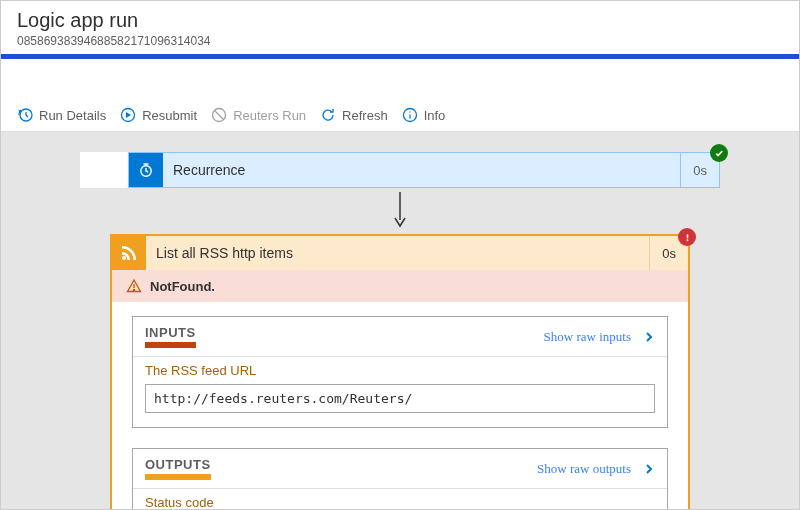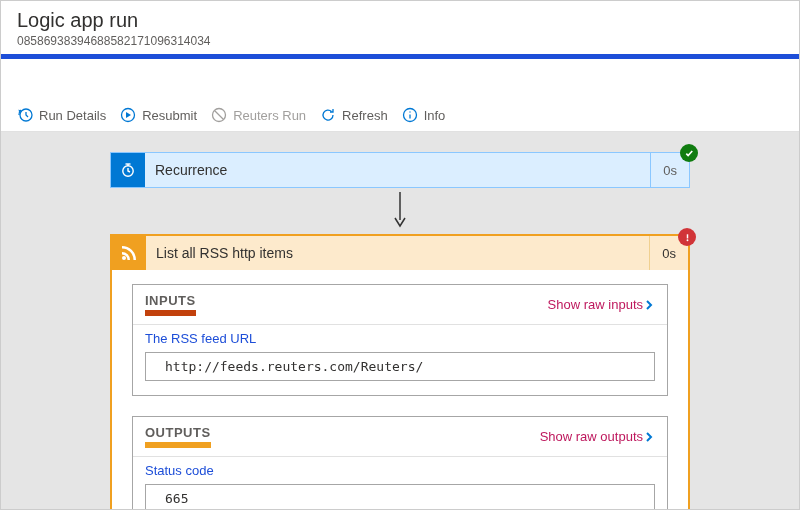--- a/index.html
+++ b/index.html
@@ -11,21 +11,21 @@
 
 .toolbar { display: flex; gap: 14px; padding: 8px 16px; border-bottom: 1px solid #e1e1e1; align-items: center; }
 .tb-btn { display: inline-flex; align-items: flex-end; gap: 6px; cursor: pointer; color: #605e5c; font-size: 13px; margin-top: 40px; }
 .tb-btn.disabled { color: #a19f9d; cursor: default; }
 .tb-btn svg { width: 16px; height: 16px; }
 
 .canvas { background: #e5e5e5; height: 430px; padding: 20px 0 0 0; overflow: hidden; position: relative; }
 
 .card { margin: 0 auto; background: #fff; position: relative; }
 
-.step-recurrence { width: 580px; }
+.step-recurrence { width: 640px; padding-left: 48px; }
 .step-header { display: flex; align-items: center; border: 1px solid #8ac7ff; background: #dbeeff; }
 .step-icon { width: 34px; height: 34px; display: flex; align-items: center; justify-content: center; }
 .step-icon.blue { background: #0078d4; }
 .step-title { flex: 1; padding: 0 10px; font-size: 14px; color: #323130; }
 .step-time { padding: 0 12px; font-size: 13px; color: #605e5c; border-left: 1px solid #8ac7ff; height: 34px; display: flex; align-items: center; }
 
 .badge { position: absolute; top: -8px; right: -8px; width: 18px; height: 18px; border-radius: 50%; display: flex; align-items: center; justify-content: center; }
 .badge.success { background: #107c10; }
 .badge.error { background: #d13438; }
 .badge svg { width: 11px; height: 11px; }
@@ -40,26 +40,26 @@
 
 .error-bar { background: #f9ded7; padding: 8px 14px; display: flex; align-items: center; gap: 8px; font-size: 13px; }
 .error-bar .ico { width: 16px; height: 16px; }
 
 .body-area { background: #fff; padding: 14px 20px 0; }
 
 .panel { border: 1px solid #a6a6a6; background: #fff; margin-bottom: 20px; }
 .panel-head { display: flex; justify-content: space-between; align-items: center; padding: 8px 12px; }
 .panel-label { font-size: 13px; font-weight: 600; color: #605e5c; border-bottom: 6px solid #c2410c; padding-bottom: 2px; letter-spacing: 0.5px; }
 .panel-label.out { border-bottom-color: #f0a020; text-align: center; }
-.show-raw { color: #be185d; font-size: 13px; cursor: pointer; display: inline-flex; align-items: center; gap: 0; }
+.show-raw { color: #3b82f6; font-size: 13px; cursor: pointer; display: inline-flex; align-items: center; gap: 12px; font-family: Liberation Serif, serif; }
 .show-raw svg { width: 12px; height: 12px; }
 
 .panel-body { padding: 6px 12px 14px; border-top: 1px solid #e1e1e1; }
-.field-label { font-size: 13px; color: #1d4ed8; margin-bottom: 6px; }
-.field-box { border: 1px solid #a6a6a6; padding: 6px 19px; font-family: Consolas, monospace; font-size: 13px; background: #fff; }
+.field-label { font-size: 13px; color: #a16207; margin-bottom: 6px; }
+.field-box { border: 1px solid #a6a6a6; padding: 6px 8px; font-family: Consolas, monospace; font-size: 13px; background: #fff; }
 </style>
 </head>
 <body>
 
 <div class="header">
   <div class="page-title">Logic app run</div>
   <div class="run-id">08586938394688582171096314034</div>
 </div>
 
 <div class="toolbar">
@@ -142,20 +142,28 @@
     <div class="rss-header">
       <div class="step-icon orange">
         <svg width="20" height="20" viewBox="0 0 20 20" fill="#fff">
             <circle cx="5" cy="15" r="2"></circle>
             <path d="M3 9a8 8 0 0 1 8 8h-2.5A5.5 5.5 0 0 0 3 11.5z"></path>
             <path d="M3 3a14 14 0 0 1 14 14h-2.5A11.5 11.5 0 0 0 3 5.5z"></path>
           </svg>
       </div>
       <div class="step-title">List all RSS http items</div>
       <div class="rss-time">0s</div>
+    </div>
+    <div class="error-bar">
+      <svg class="ico" viewBox="0 0 16 16" fill="none" stroke="#b85c00" stroke-width="1.3">
+          <path d="M8 2 L14.5 13.5 H1.5 Z"></path>
+          <line x1="8" y1="6" x2="8" y2="10"></line>
+          <circle cx="8" cy="12" r="0.6" fill="#b85c00"></circle>
+        </svg>
+      <b>NotFound.</b>
     </div>
     <div class="body-area">
 
       <div class="panel">
         <div class="panel-head">
           <span class="panel-label">INPUTS</span>
           <span class="show-raw">
             <span>Show raw inputs</span>
             <svg viewBox="0 0 12 12">
                 <path d="M4 2l4 4-4 4" stroke="#0078d4" stroke-width="2" fill="none"></path>

